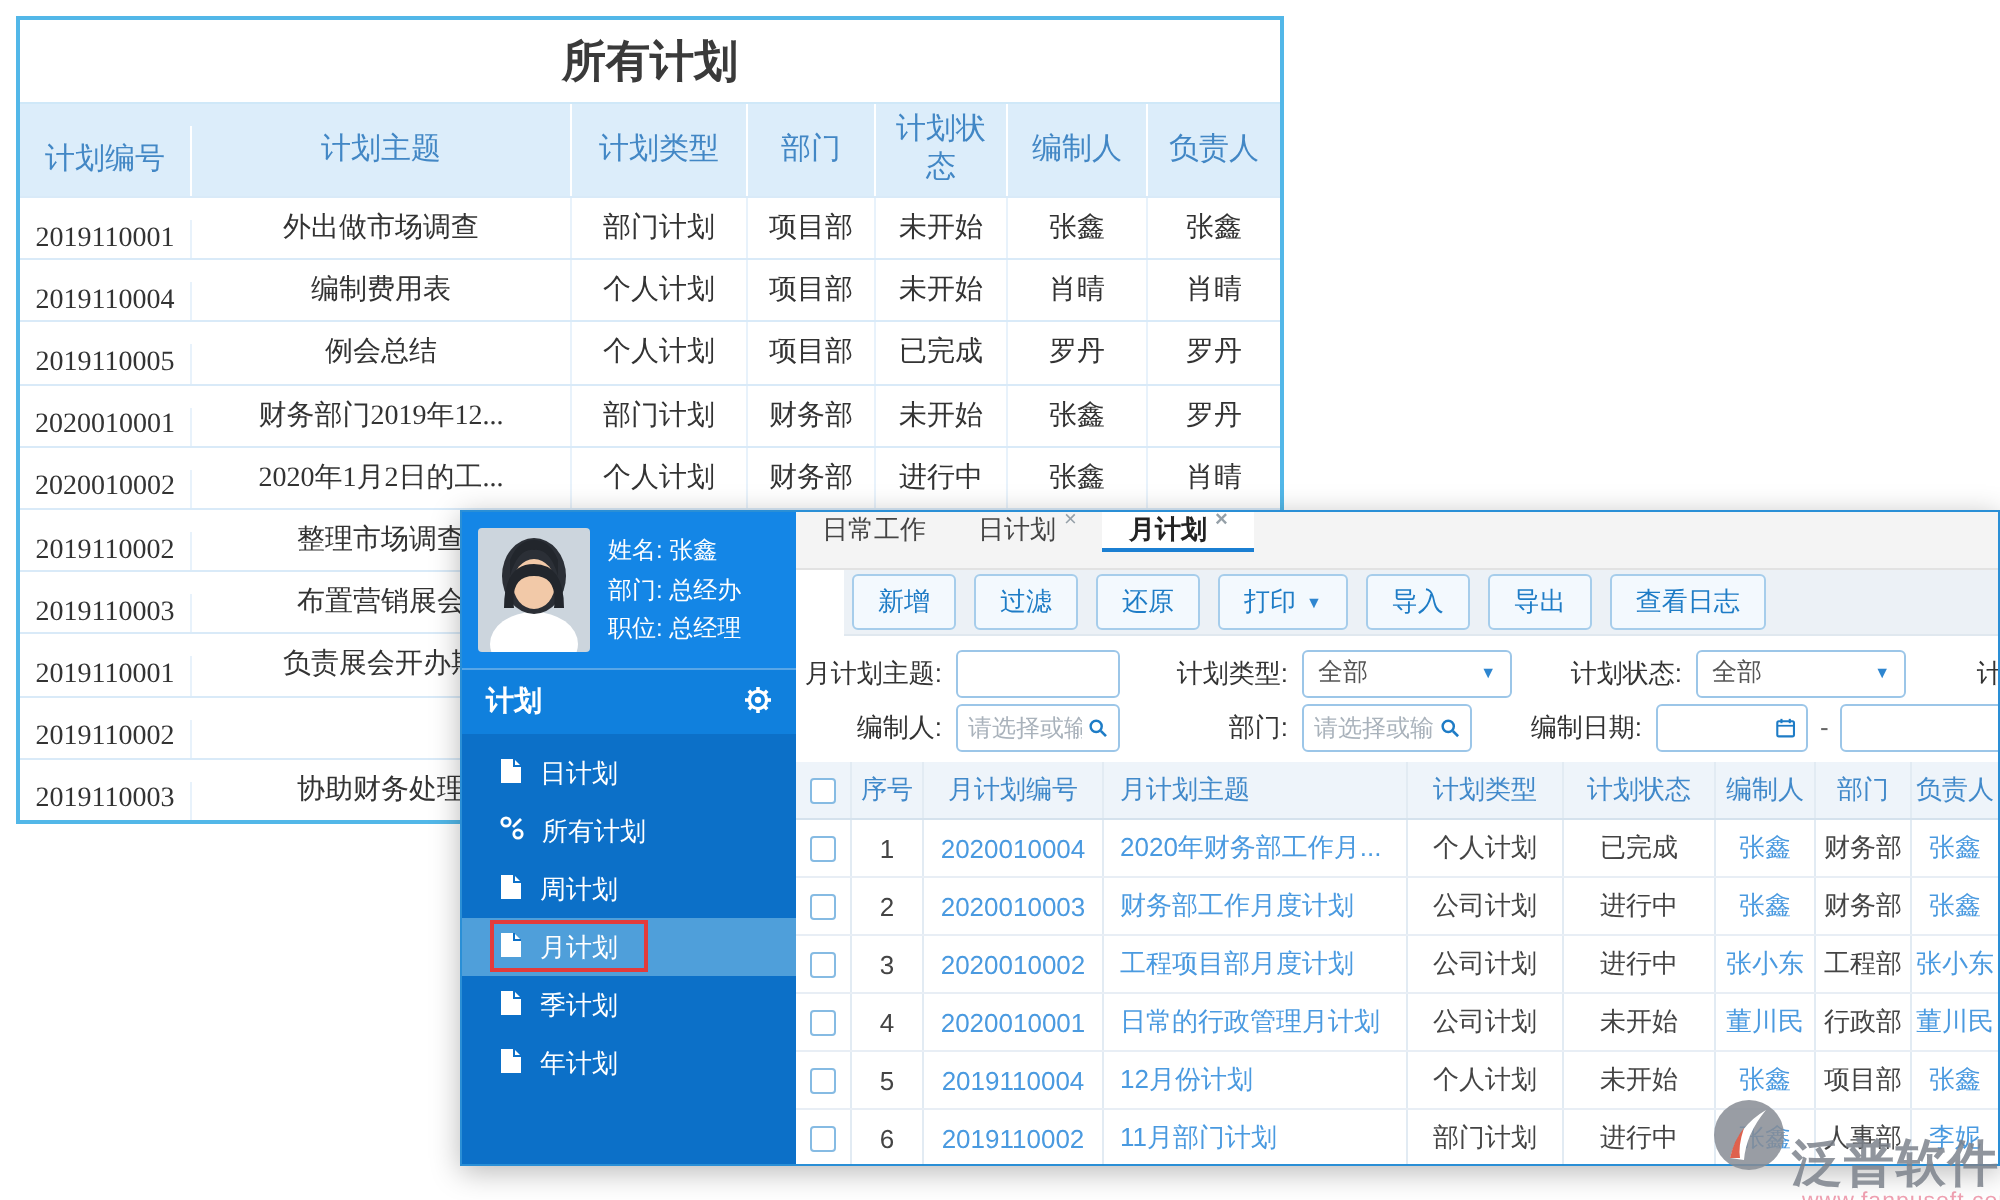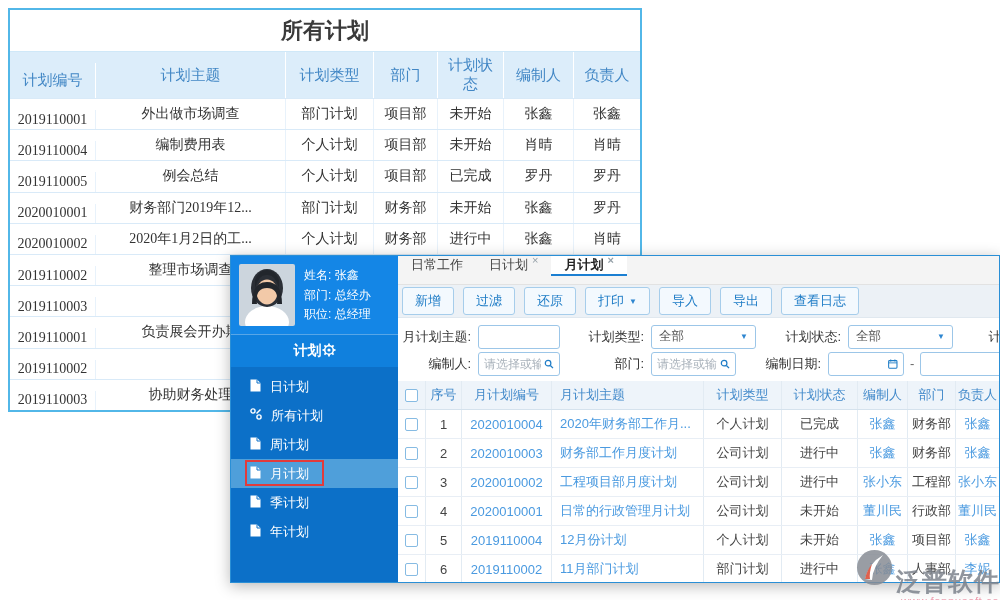--- a/index.html
+++ b/index.html
@@ -32,21 +32,21 @@
                background:#fff; border:1px solid #2a8fd6; box-shadow:0 3px 14px rgba(0,0,0,.28);
                display:flex; z-index:5; overflow:hidden; }
 
   
   .sidebar { width:167px; flex-shrink:0; background:#0c70c8; display:flex; flex-direction:column; }
   .profile { background:#1486e6; padding:8px; display:flex; gap:9px; height:78px; }
   .avatar { width:56px; height:62px; border-radius:2px; overflow:hidden; flex-shrink:0; }
   .profile-info { color:#fff; font-size:12px; display:flex; flex-direction:column;
                   justify-content:space-between; padding:3px 0; white-space:nowrap; }
   .section-header { background:#1080dd; border-top:1px solid rgba(255,255,255,.3); height:33px;
-                    display:flex; align-items:center; justify-content:center;
+                    display:flex; align-items:center; justify-content:space-between;
                     padding:0 12px; color:#fff; font-size:14px; font-weight:bold; }
   .menu { flex:1; padding-top:5px; }
   .menu-item { height:29px; display:flex; align-items:center; gap:9px; padding-left:19px;
                color:#fff; font-size:13px; position:relative; cursor:pointer; }
   .menu-item.selected { background:#4f9fda; }
   .menu-item .link-icon { display:none; }
   .menu-item.show-link .link-icon { display:block; }
   .annotation-box { display:none; position:absolute; left:14px; top:1px; width:79px; height:26px;
                     border:2px solid #e23b3b; pointer-events:none; }
   .menu-item.annotated .annotation-box { display:block; }
@@ -54,21 +54,21 @@
   
   .main { flex:1; min-width:0; display:flex; flex-direction:column; background:#fff; }
   .tabbar { height:29px; background:#f4f4f4; border-bottom:1px solid #e2e2e2;
             display:flex; align-items:flex-start; flex-shrink:0; }
   .tab { padding:0 13px; display:flex; align-items:center; font-size:13px; color:#444; cursor:pointer; }
   .tab .close { display:none; font-size:11px; color:#95a0a8; margin-left:4px; transform:translateY(-5px); }
   .tab.closable .close { display:inline-block; }
   .tab.active { background:#fff; font-weight:bold; color:#222; border-bottom:2px solid #1b7fd2; }
 
   .toolbar { height:33px; background:#ecf1f6; border-bottom:1px solid #e0e8ef;
-             display:flex; align-items:center; padding-left:4px; gap:9px; flex-shrink:0; }
+             display:flex; align-items:center; padding-left:4px; gap:9px; flex-shrink:0;margin-left:24px; }
   .tbtn { padding:4px 12px; background:#f3f9fe; border:1px solid #a6cdeb; color:#1e7cc6;
           font-size:13px; border-radius:3px; display:flex; align-items:center; gap:5px; cursor:pointer; }
   .tbtn .caret { display:none; font-size:8px; color:#2e86d0; }
   .tbtn.has-caret .caret { display:inline-block; }
 
   .filterbar { padding:5px 0 4px; flex-shrink:0; }
   .frow { display:flex; align-items:center; height:27px; font-size:13px; color:#333; white-space:nowrap; }
   .flabel { text-align:right; padding-right:7px; flex-shrink:0; }
   .finput { height:24px; border:1px solid #9cc6e8; border-radius:3px; background:#fff;
             font-size:12px; color:#333; padding:0 5px; flex-shrink:0; }
@@ -180,20 +180,21 @@
           <div>整理市场调查</div>
           <div></div>
           <div></div>
           <div></div>
           <div></div>
           <div></div>
         </div>
 
         <div class="row">
           <div>2019110003</div>
+          <div>布置营销展会</div>
           <div></div>
           <div></div>
           <div></div>
           <div></div>
           <div></div>
         </div>
 
         <div class="row">
           <div>2019110001</div>
           <div>负责展会开办期</div>

